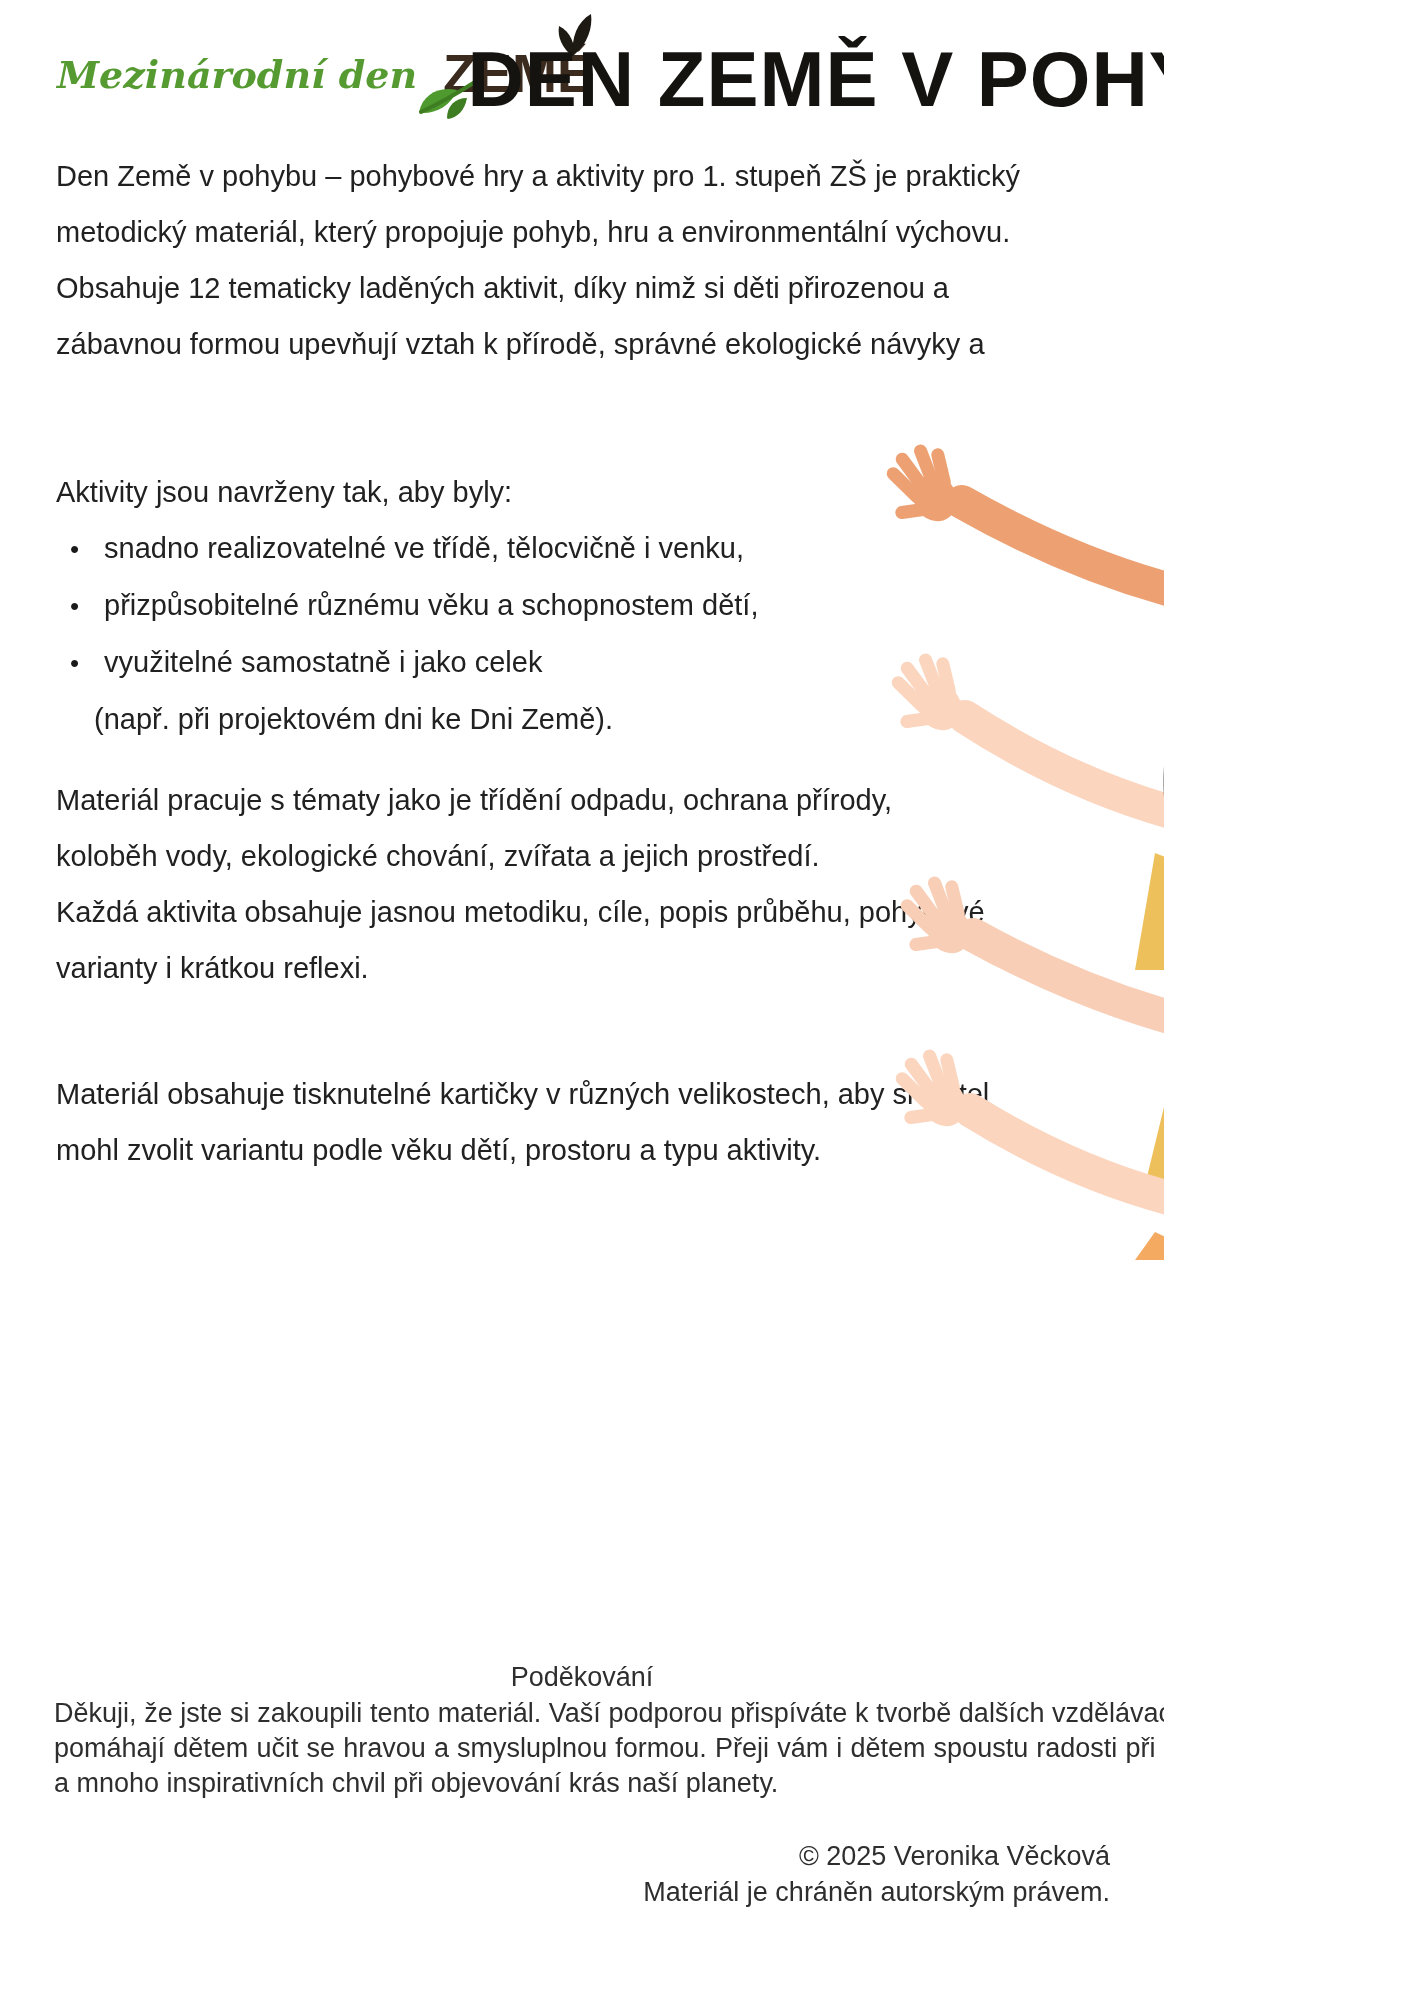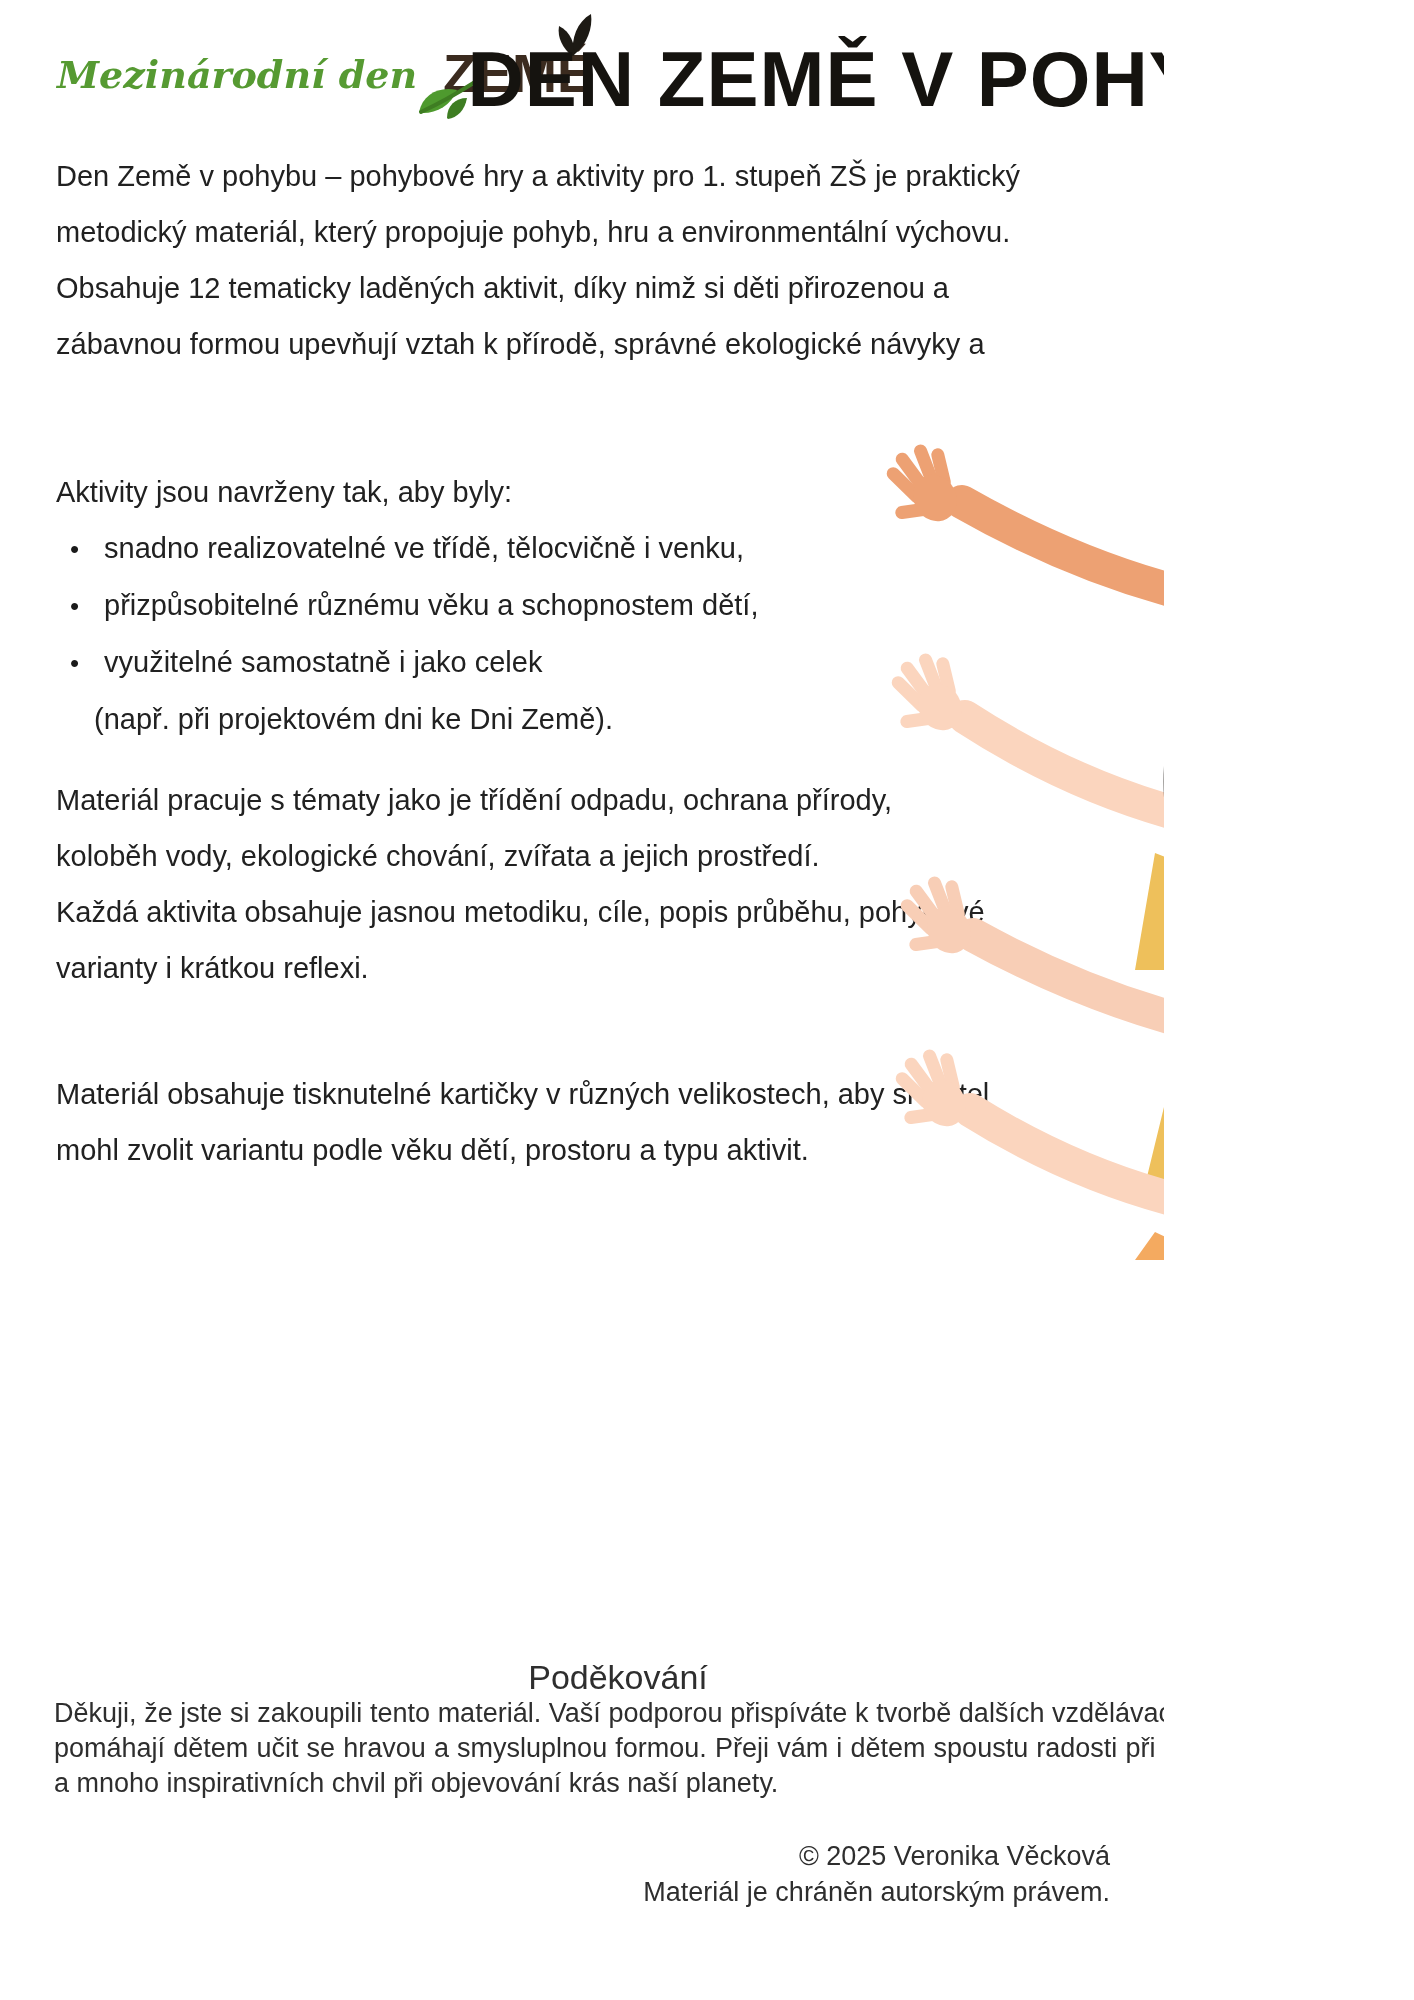--- a/index.html
+++ b/index.html
@@ -38,21 +38,21 @@
   #activities-heading{top:464px;}
   #bullets{top:520px;left:70px;}
   .bullet-row{display:flex;align-items:baseline;}
   .bullet{width:34px;font-size:26px;flex:0 0 34px;color:#1a1a1a;}
   .bullet-note{margin-left:24px;}
   #themes{top:772px;}
   #cards{top:1066px;}
   
   .thanks-heading{
     position:absolute;top:1660px;left:0;width:100%;
-    text-align:center;font-size:34px;line-height:35px;color:#2e2e2e;padding-left:36px;
+    text-align:center;font-size:27px;line-height:35px;color:#2e2e2e;
   }
   .thanks-body{
     position:absolute;top:1696px;left:54px;width:1306px;
     font-size:27px;line-height:35px;color:#2e2e2e;
     text-align:justify;text-justify:inter-word;
   }
   .copyright{
     position:absolute;top:1838px;right:54px;width:900px;
     text-align:right;font-size:27px;line-height:36px;color:#2e2e2e;
   }
@@ -109,21 +109,21 @@
 
   <div class="bodyblock" id="themes">
     <div class="line">Materiál pracuje s tématy jako je třídění odpadu, ochrana přírody,</div>
     <div class="line">koloběh vody, ekologické chování, zvířata a jejich prostředí.</div>
     <div class="line">Každá aktivita obsahuje jasnou metodiku, cíle, popis průběhu, pohybové</div>
     <div class="line">varianty i krátkou reflexi.</div>
   </div>
 
   <div class="bodyblock" id="cards">
     <div class="line">Materiál obsahuje tisknutelné kartičky v různých velikostech, aby si učitel</div>
-    <div class="line">mohl zvolit variantu podle věku dětí, prostoru a typu aktivit.</div>
+    <div class="line">mohl zvolit variantu podle věku dětí, prostoru a typu aktivity.</div>
   </div>
 
   <svg class="kids" viewBox="0 0 545 872">
     <defs>
       <g id="eye">
         <circle r="17.5" fill="#ffffff"></circle>
         <circle r="12.5" fill="#3a2a22"></circle>
         <circle cx="-4.5" cy="-5" r="4.2" fill="#ffffff"></circle>
       </g>
       <g id="brow">

